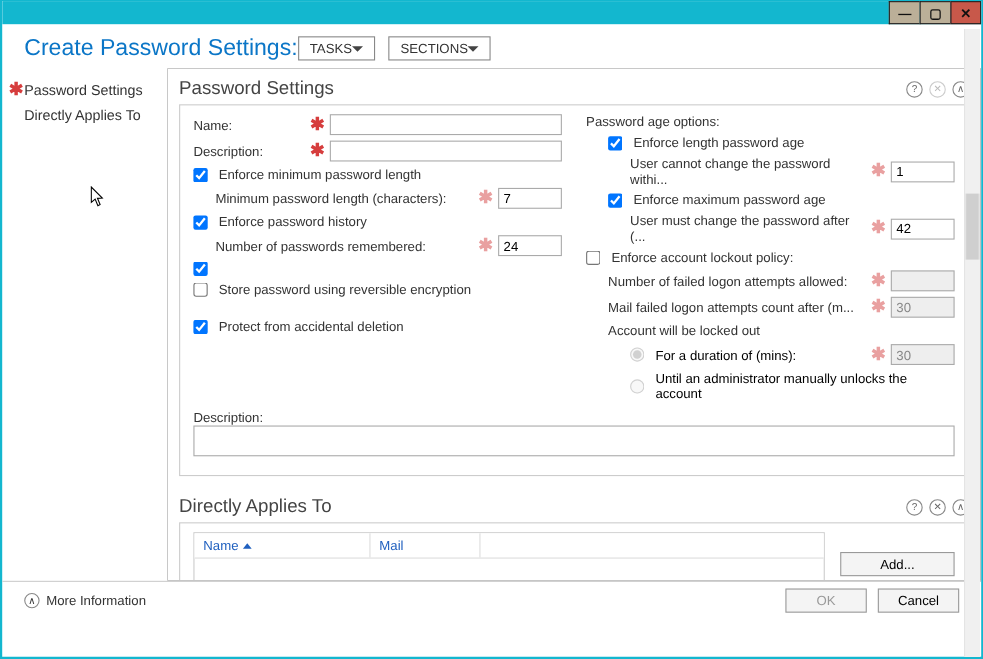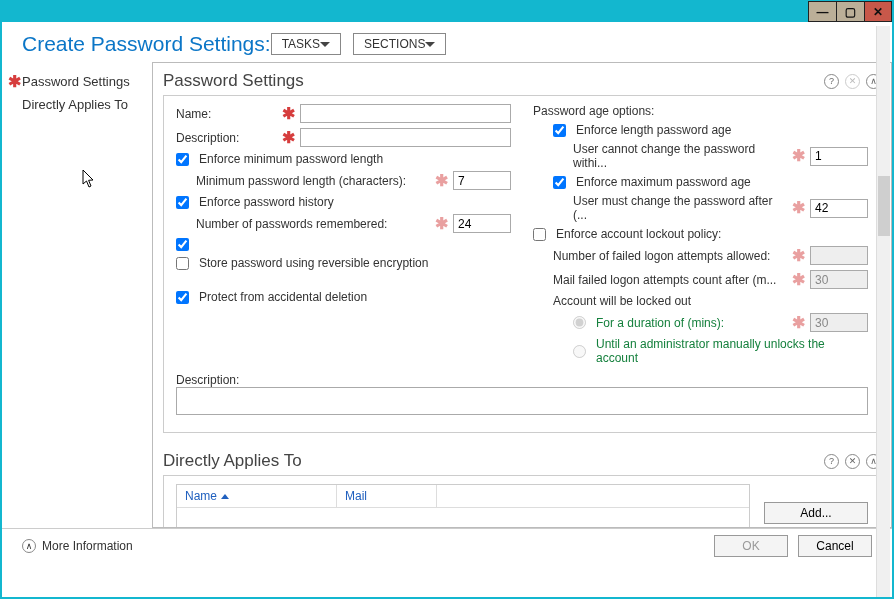--- a/index.html
+++ b/index.html
@@ -213,21 +213,21 @@
     text-align: center;
   }
   .fbtn:disabled { color: #9a9a9a; }
   .cursor-img {
     position: absolute;
     left: 80px; top: 168px;
     width: 14px; height: 20px;
     pointer-events: none;
   }
   .radio { margin: 0 4px 0 0; accent-color: #888; }
-  .dim-text { color: #15803d; }
+  .dim-text { color: #000000; }
   .scrollbar-fake {
     position: absolute;
     right: 2px; top: 25px; bottom: 0;
     width: 14px;
     background: #f0f0f0;
     border-left: 1px solid #ddd;
   }
   .scroll-thumb {
     position: absolute;
     width: 12px;

